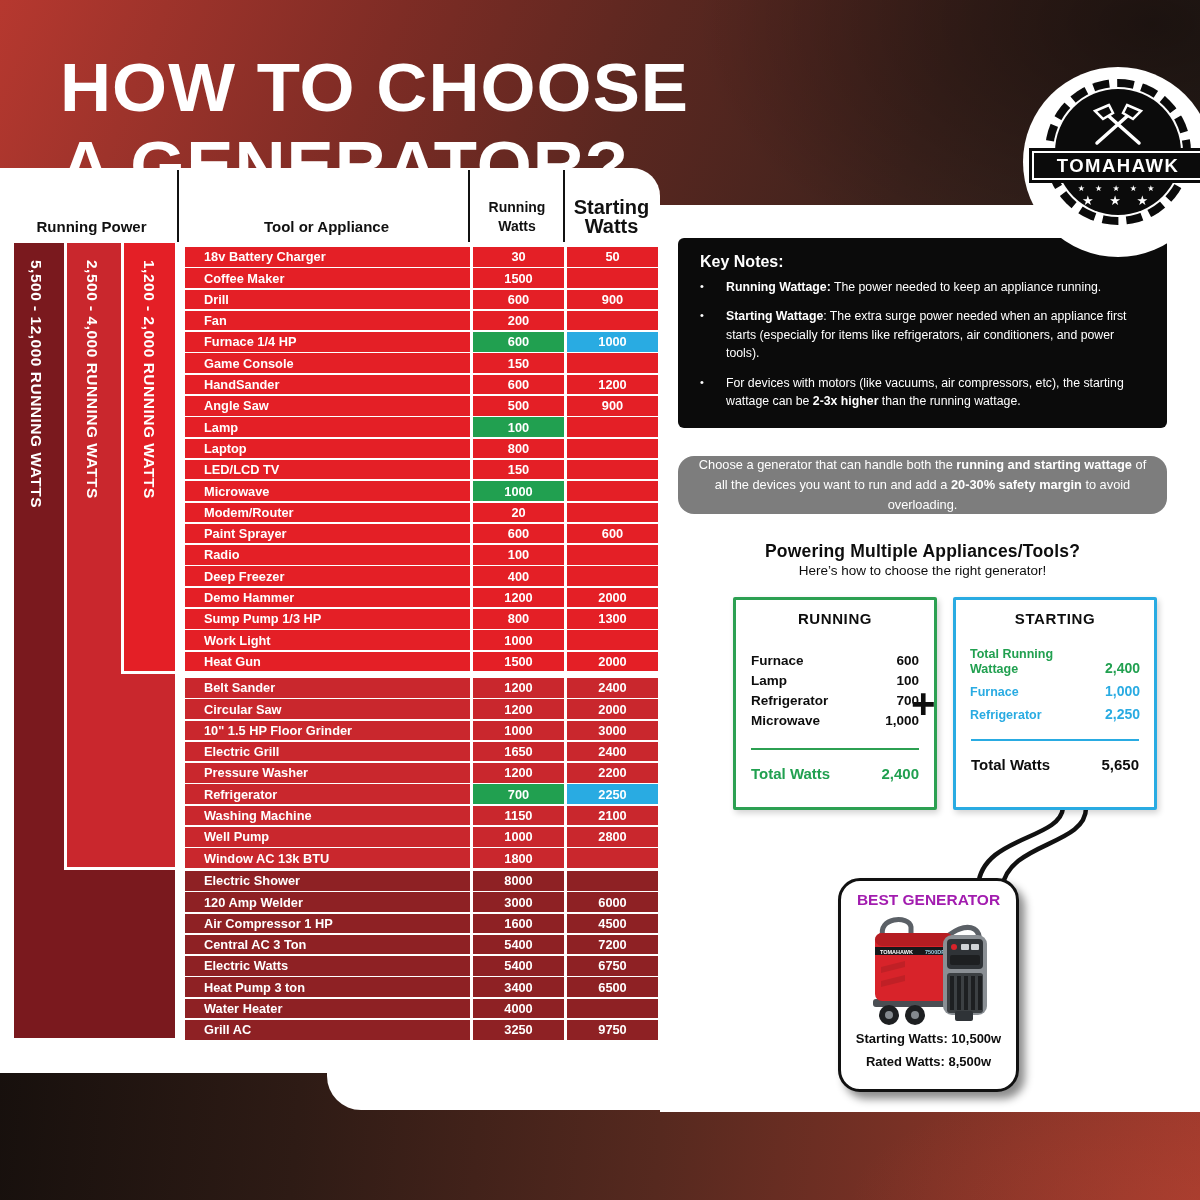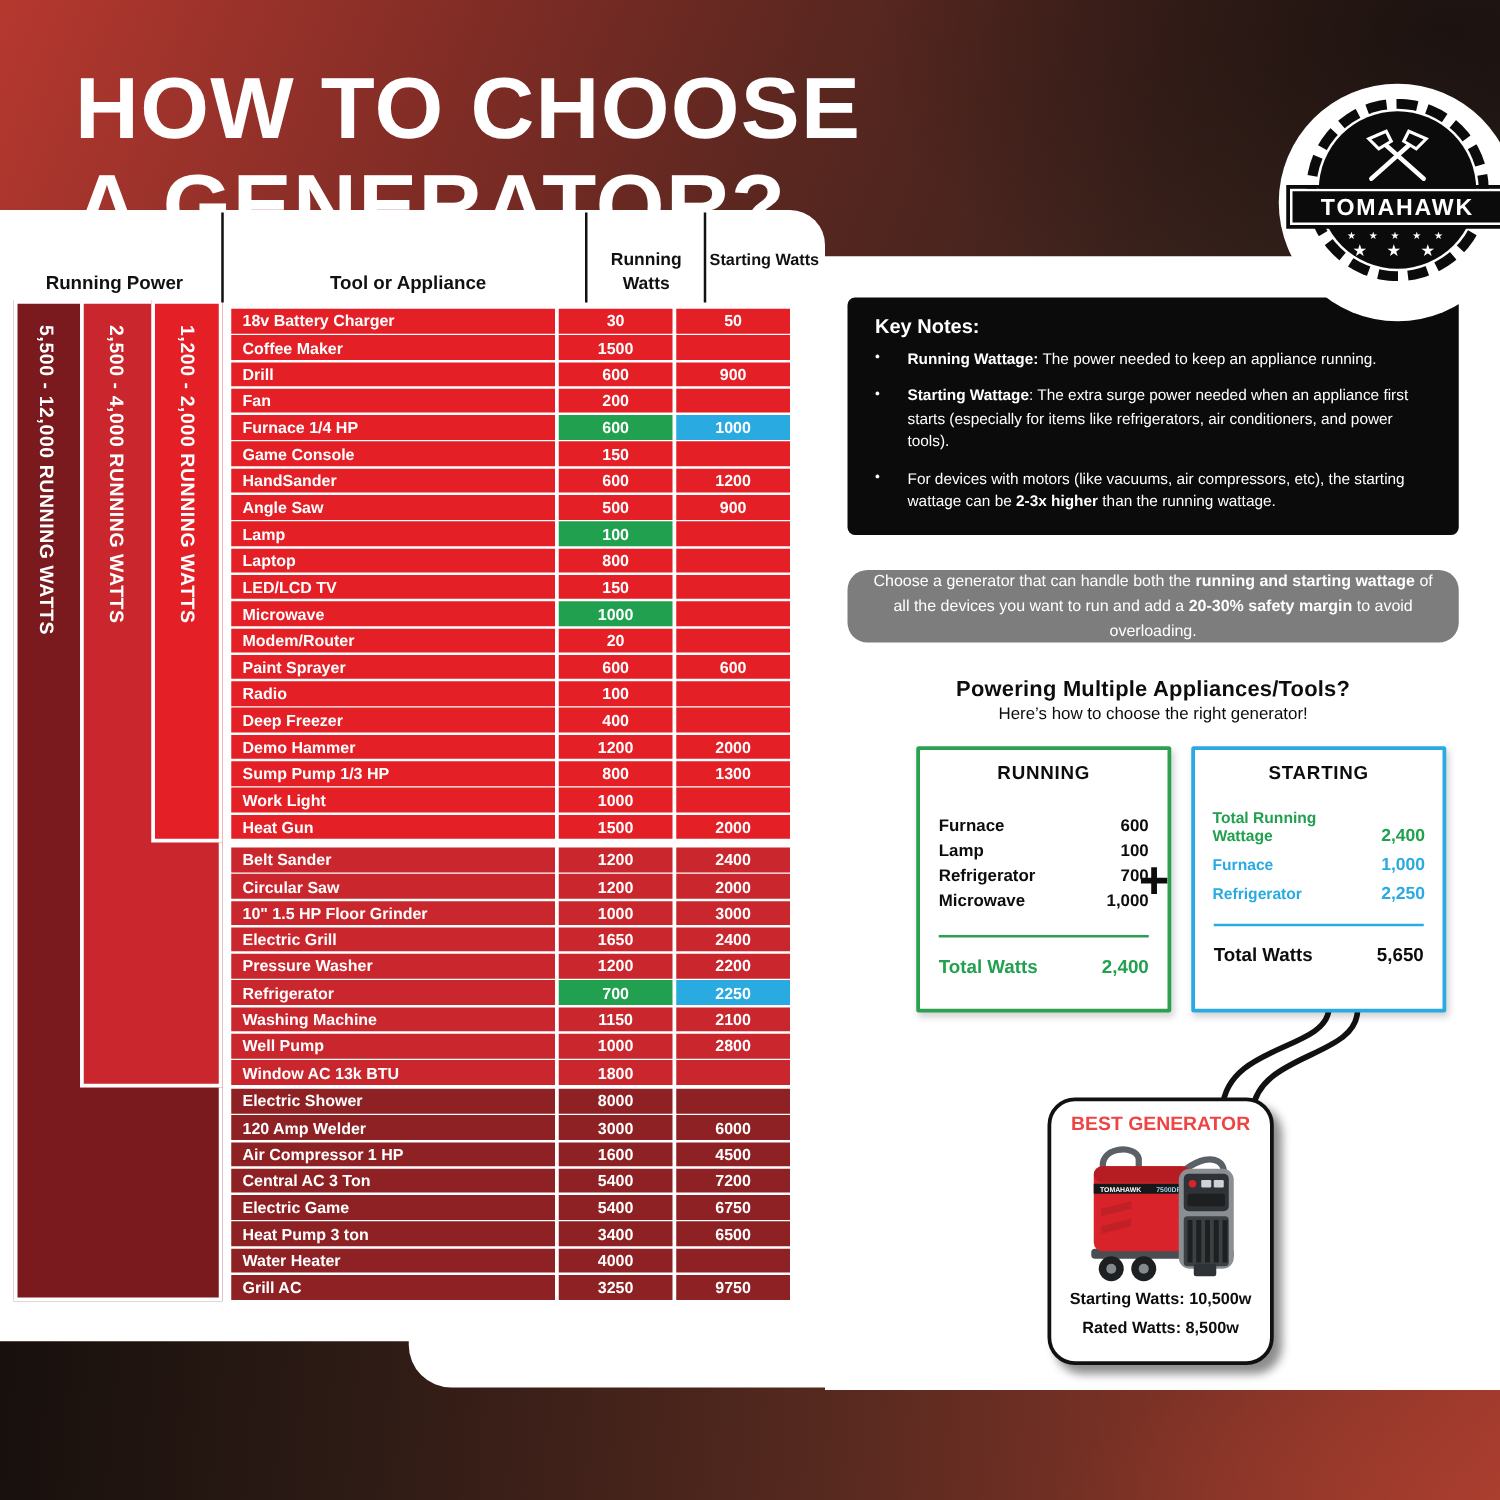--- a/index.html
+++ b/index.html
@@ -26,38 +26,38 @@
 
   
   .main-title { position:absolute; left:60px; top:48px; color:#fff; font-weight:900;
     font-size:68px; line-height:76px; letter-spacing:1px; transform:scaleX(1.04) scaleY(1.02); transform-origin:left top; }
 
   
   .thead { position:absolute; color:#111; font-weight:700; text-align:center; z-index:3; }
   .h-rp { left:0; top:218px; width:183px; font-size:15px; }
   .h-tool { left:185px; top:218px; width:283px; font-size:15px; }
   .h-rw { left:470px; top:198px; width:94px; font-size:14px; line-height:19px; }
-  .h-sw { left:565px; top:198px; width:93px; font-size:13px; line-height:19px; }
+  .h-sw { left:565px; top:198px; width:93px; font-size:20px; line-height:19px; }
   .hsep { position:absolute; top:170px; width:2px; height:72px; background:#111; z-index:3; }
 
   
   .band { position:absolute; border:3px solid #fff; z-index:1; }
   .band1 { left:11px; top:240px; width:167px; height:801px; background:#7a191e; }
   .band2 { left:64px; top:240px; width:114px; height:630px; background:#c9272d; }
   .band3 { left:121px; top:240px; width:57px; height:434px; background:#e41f26; }
   .band-label { position:absolute; writing-mode:vertical-rl; color:#fff; font-weight:700;
     font-size:15.5px; letter-spacing:.5px; white-space:nowrap; z-index:2; }
   .bl1 { left:27px; top:260px; } .bl2 { left:83px; top:260px; } .bl3 { left:140px; top:260px; }
 
   
   .tgroup { position:absolute; left:185px; width:473px; z-index:2; }
   .tg1 { top:247px; } .tg2 { top:678px; } .tg3 { top:871px; }
   .trow { display:flex; gap:3px; height:19.5px; margin-bottom:1.8px; }
   .cell { display:flex; align-items:center; color:#fff; font-size:12.8px; font-weight:700; }
-  .cell-name { width:259px; padding-left:9px; }
+  .cell-name { width:285px; padding-left:19px; }
   .cell-val { width:91px; justify-content:center; }
   .tg1 .cell { background:#e41f26; } .tg2 .cell { background:#c9272d; } .tg3 .cell { background:#8e2124; }
   .hl-green { background:#21a050 !important; } .hl-blue { background:#29abe2 !important; }
 
   
   .key-notes { position:absolute; left:678px; top:238px; width:489px; height:190px; background:#0b0b0b;
     border-radius:6px; color:#fff; padding:15px 16px 0 22px; z-index:4; }
   .kn-title { font-size:16px; font-weight:700; margin-bottom:7px; }
   .kn-row { display:flex; margin-bottom:11px; }
   .kn-dot { width:26px; font-size:11px; padding-top:2px; }
@@ -90,21 +90,21 @@
   .sc-row { display:flex; justify-content:space-between; align-items:flex-end; margin-bottom:7px; }
   .sc-lbl { font-weight:800; font-size:12.5px; line-height:14.5px; width:90px; }
   .sc-val { font-weight:800; font-size:14px; }
   .sc-green { color:#21a050; } .sc-blue { color:#29abe2; }
   .plus-sign { position:absolute; left:911px; top:680px; font-size:42px; font-weight:900; color:#0d0d0d; z-index:4; }
 
   
   .wires { position:absolute; left:940px; top:806px; z-index:3; }
   .best-card { position:absolute; left:838px; top:878px; width:181px; height:214px; background:#fff;
     border:3.5px solid #111; border-radius:22px; z-index:4; box-shadow:6px 7px 8px rgba(0,0,0,.45); text-align:center; }
-  .bc-title { font-size:15.5px; font-weight:800; margin-top:10px; color:#ef4444; }
+  .bc-title { font-size:15.5px; font-weight:800; margin-top:10px; color:#a21caf; }
   .bc-svg { display:block; margin:2px auto 0; }
   .bc-line { font-size:13px; font-weight:800; line-height:23px; color:#0d0d0d; }
 
   
   .logo-circle { position:absolute; left:1023px; top:67px; width:190px; height:190px; border-radius:50%; background:#fff; z-index:6; }
   .gear-teeth { position:absolute; left:22px; top:12px; width:146px; height:146px; border-radius:50%; border:8px dashed #0b0b0b; }
   .gear-body { position:absolute; left:32px; top:22px; width:126px; height:126px; border-radius:50%; background:#0b0b0b; }
   .axes { position:absolute; left:60px; top:36px; }
   .brand-band { position:absolute; left:9px; top:84px; width:172px; height:29px; background:#0b0b0b;
     border:2.5px solid #fff; outline:3px solid #0b0b0b; display:flex; align-items:center; justify-content:center; }
@@ -307,21 +307,21 @@
         <div class="cell cell-name">Air Compressor 1 HP</div>
         <div class="cell cell-val">1600</div>
         <div class="cell cell-val">4500</div>
       </div>
       <div class="trow">
         <div class="cell cell-name">Central AC 3 Ton</div>
         <div class="cell cell-val">5400</div>
         <div class="cell cell-val">7200</div>
       </div>
       <div class="trow">
-        <div class="cell cell-name">Electric Game</div>
+        <div class="cell cell-name">Electric Watts</div>
         <div class="cell cell-val">5400</div>
         <div class="cell cell-val">6750</div>
       </div>
       <div class="trow">
         <div class="cell cell-name">Heat Pump 3 ton</div>
         <div class="cell cell-val">3400</div>
         <div class="cell cell-val">6500</div>
       </div>
       <div class="trow">
         <div class="cell cell-name">Water Heater</div>

